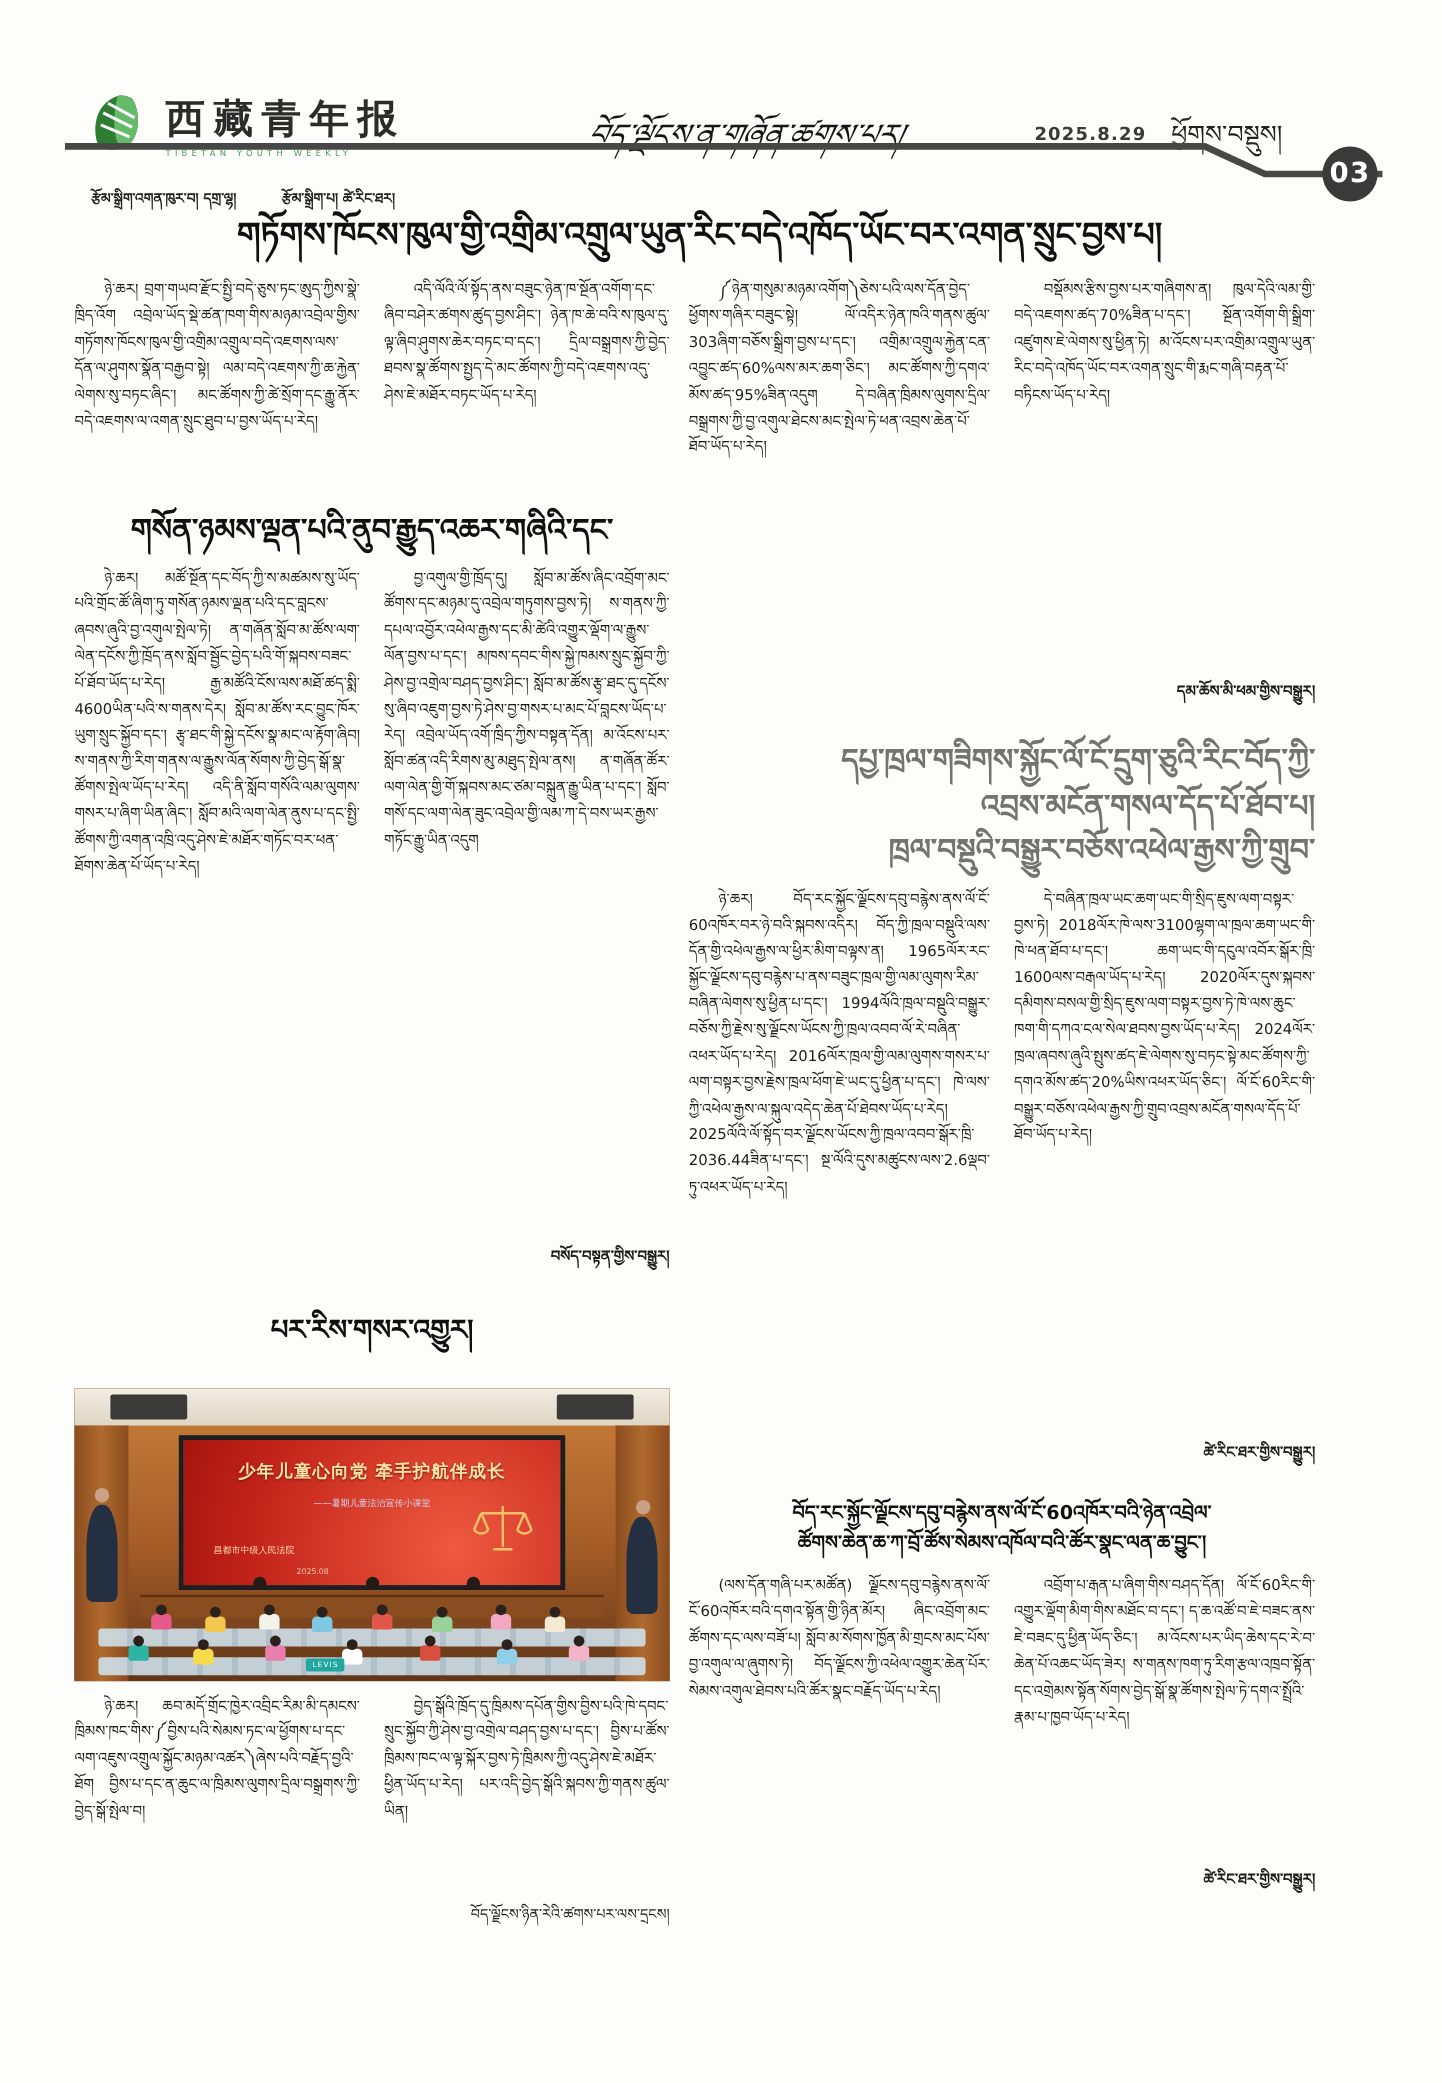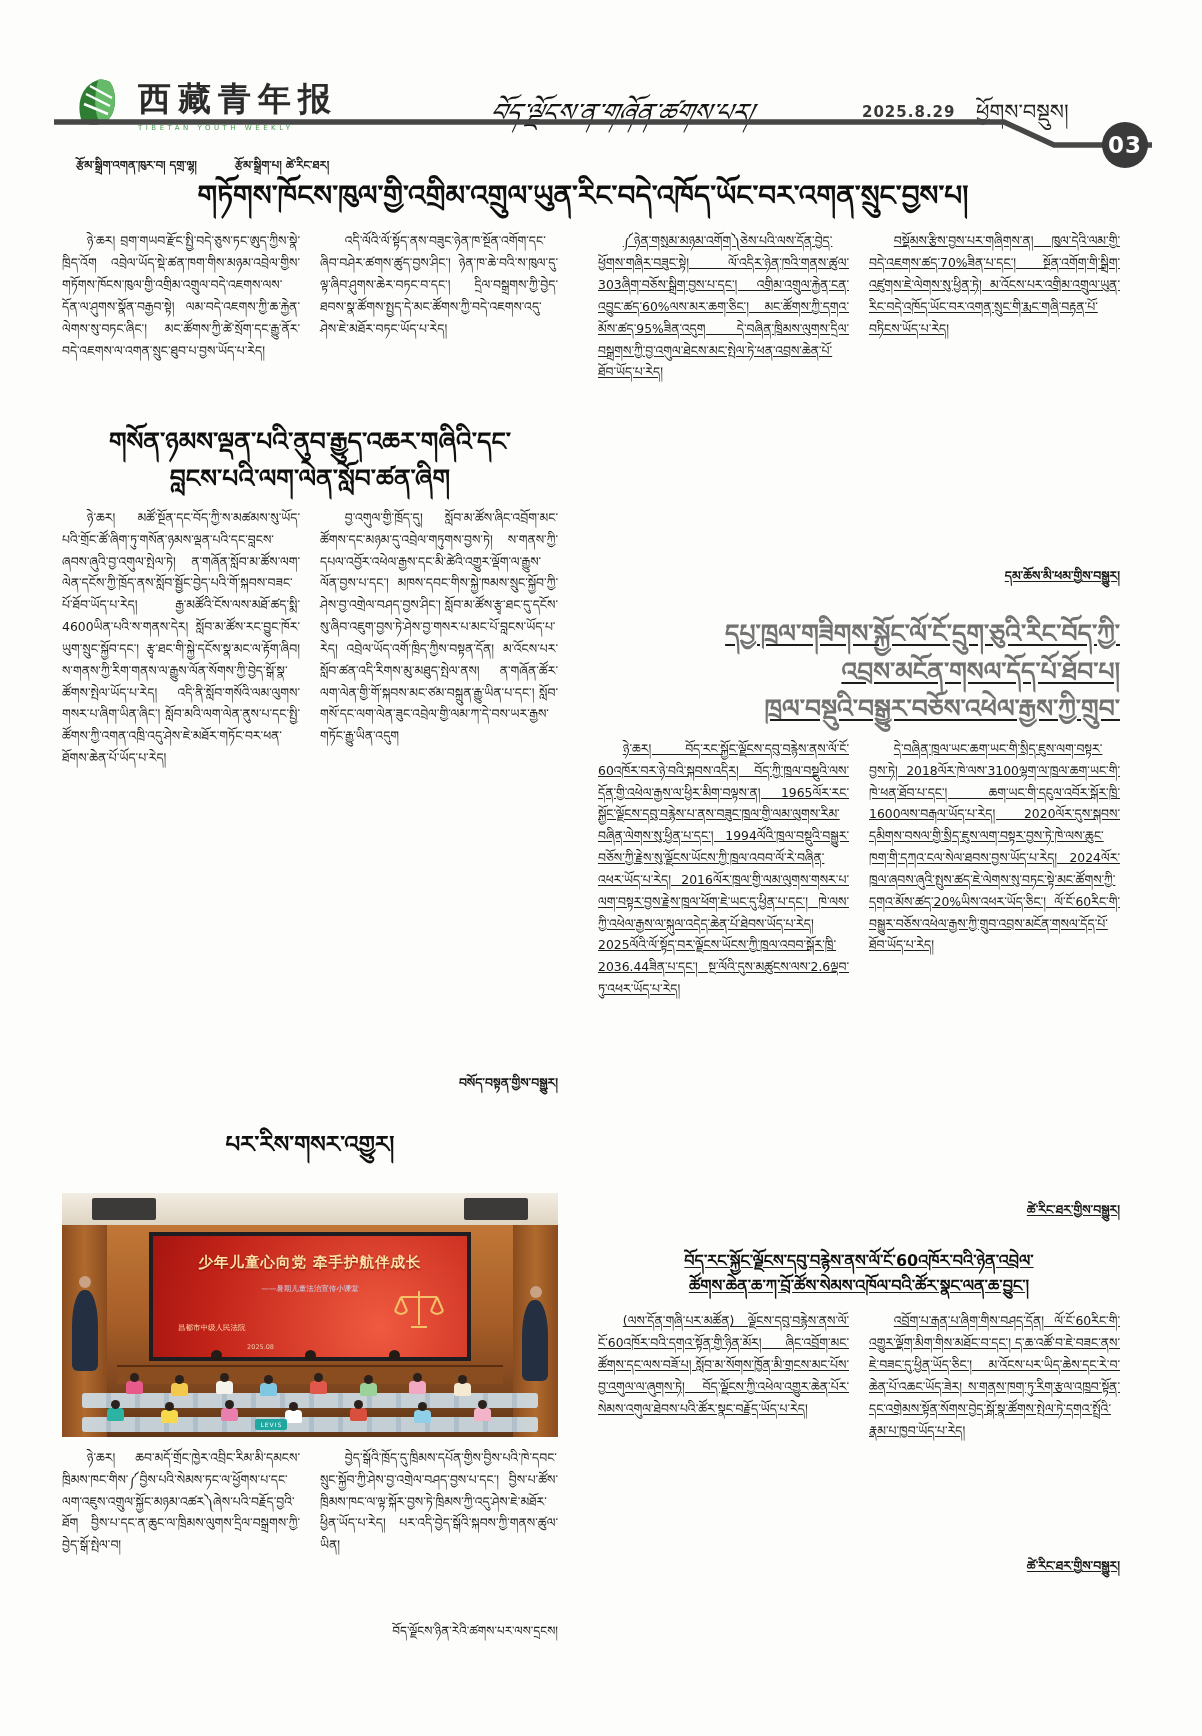--- a/index.html
+++ b/index.html
@@ -16,23 +16,23 @@
   .section-label{position:absolute;left:976px;top:88px;font-size:21px;color:#222;}
   .rule-svg{position:absolute;left:54px;top:115px;}
   .page-badge{position:absolute;left:1102px;top:122px;width:46px;height:46px;border-radius:50%;
               background:#3a3a3a;color:#fff;font-size:23px;font-weight:bold;
               display:flex;align-items:center;justify-content:center;letter-spacing:1px;}
   .credits{position:absolute;left:76px;top:152px;font-size:11.5px;color:#222;font-weight:bold;}
   .credits span{margin-right:34px;}
   
   .content{position:absolute;left:62px;top:178px;width:1042px;}
   .headline-a{text-align:center;font-size:28px;font-weight:bold;color:#101010;line-height:1.3;margin:0 0 16px 0;}
-  .halves{display:flex;gap:40px;}
+  .halves{display:flex;gap:16px;}
   .half-left{width:496px;flex:none;}
-  .half-right{width:522px;flex:none;text-decoration:underline;}
+  .half-right{width:522px;flex:none;}
   .cols2{column-count:2;column-gap:20px;text-align:justify;font-size:12.4px;line-height:1.76;color:#1b1b1b;overflow:hidden;}
   .cols2 p{margin:0 0 0 0;text-indent:2em;}
   .h-a-left{height:178px;}
   .h-b-body{height:556px;margin-top:10px;}
   .h-a-right{height:326px;}
   .h-c-body{height:452px;margin-top:10px;}
   .h-d-body{height:236px;margin-top:8px;}
   .caption-cols{height:168px;margin-top:10px;}
   .headline-b{text-align:center;font-size:25px;font-weight:bold;line-height:1.45;margin:16px 0 4px 0;color:#101010;}
   .headline-c{text-align:right;font-size:25px;font-weight:bold;line-height:1.5;margin:18px 0 4px 0;color:#737373;}
@@ -108,21 +108,20 @@
 
       <div class="half-left">
 
         <div class="cols2 h-a-left">
           <p>ཉེ་ཆར། བྲག་གཡབ་རྫོང་སྤྱི་བདེ་ཅུས་ཏང་ཨུད་ཀྱིས་སྣེ་ཁྲིད་འོག འབྲེལ་ཡོད་སྡེ་ཚན་ཁག་གིས་མཉམ་འབྲེལ་གྱིས་གཏོགས་ཁོངས་ཁུལ་གྱི་འགྲིམ་འགྲུལ་བདེ་འཇགས་ལས་དོན་ལ་ཤུགས་སྣོན་བརྒྱབ་སྟེ། ལམ་བདེ་འཇགས་ཀྱི་ཆ་རྐྱེན་ལེགས་སུ་བཏང་ཞིང་། མང་ཚོགས་ཀྱི་ཚེ་སྲོག་དང་རྒྱུ་ནོར་བདེ་འཇགས་ལ་འགན་སྲུང་ཐུབ་པ་བྱས་ཡོད་པ་རེད།</p>
           <p>འདི་ལོའི་ལོ་སྟོད་ནས་བཟུང་ཉེན་ཁ་སྔོན་འགོག་དང་ཞིབ་བཤེར་ཚགས་ཚུད་བྱས་ཤིང་། ཉེན་ཁ་ཆེ་བའི་ས་ཁུལ་དུ་ལྟ་ཞིབ་ཤུགས་ཆེར་བཏང་བ་དང་། དྲིལ་བསྒྲགས་ཀྱི་བྱེད་ཐབས་སྣ་ཚོགས་སྤྱད་དེ་མང་ཚོགས་ཀྱི་བདེ་འཇགས་འདུ་ཤེས་ཇེ་མཐོར་བཏང་ཡོད་པ་རེད།</p>
         </div>
 
         <div class="headline-b">
           <div>གསོན་ཉམས་ལྡན་པའི་ནུབ་རྒྱུད་འཆར་གཞིའི་དང་</div>
-          <div>བླངས་པའི་ལག་ལེན་སློབ་ཚན་ཞིག</div>
         </div>
 
         <div class="cols2 h-b-body">
           <p>ཉེ་ཆར། མཚོ་སྔོན་དང་བོད་ཀྱི་ས་མཚམས་སུ་ཡོད་པའི་གྲོང་ཚོ་ཞིག་ཏུ་གསོན་ཉམས་ལྡན་པའི་དང་བླངས་ཞབས་ཞུའི་བྱ་འགུལ་སྤེལ་ཏེ། ན་གཞོན་སློབ་མ་ཚོས་ལག་ལེན་དངོས་ཀྱི་ཁྲོད་ནས་སློབ་སྦྱོང་བྱེད་པའི་གོ་སྐབས་བཟང་པོ་ཐོབ་ཡོད་པ་རེད། རྒྱ་མཚོའི་ངོས་ལས་མཐོ་ཚད་སྨི་4600ཡིན་པའི་ས་གནས་དེར། སློབ་མ་ཚོས་རང་བྱུང་ཁོར་ཡུག་སྲུང་སྐྱོབ་དང་། རྩྭ་ཐང་གི་སྐྱེ་དངོས་སྣ་མང་ལ་རྟོག་ཞིབ། ས་གནས་ཀྱི་རིག་གནས་ལ་རྒྱུས་ལོན་སོགས་ཀྱི་བྱེད་སྒོ་སྣ་ཚོགས་སྤེལ་ཡོད་པ་རེད། འདི་ནི་སློབ་གསོའི་ལམ་ལུགས་གསར་པ་ཞིག་ཡིན་ཞིང་། སློབ་མའི་ལག་ལེན་ནུས་པ་དང་སྤྱི་ཚོགས་ཀྱི་འགན་འཁྲི་འདུ་ཤེས་ཇེ་མཐོར་གཏོང་བར་ཕན་ཐོགས་ཆེན་པོ་ཡོད་པ་རེད།</p>
           <p>བྱ་འགུལ་གྱི་ཁྲོད་དུ། སློབ་མ་ཚོས་ཞིང་འབྲོག་མང་ཚོགས་དང་མཉམ་དུ་འབྲེལ་གཏུགས་བྱས་ཏེ། ས་གནས་ཀྱི་དཔལ་འབྱོར་འཕེལ་རྒྱས་དང་མི་ཚེའི་འགྱུར་ལྡོག་ལ་རྒྱུས་ལོན་བྱས་པ་དང་། མཁས་དབང་གིས་སྐྱེ་ཁམས་སྲུང་སྐྱོབ་ཀྱི་ཤེས་བྱ་འགྲེལ་བཤད་བྱས་ཤིང་། སློབ་མ་ཚོས་རྩྭ་ཐང་དུ་དངོས་སུ་ཞིབ་འཇུག་བྱས་ཏེ་ཤེས་བྱ་གསར་པ་མང་པོ་བླངས་ཡོད་པ་རེད། འབྲེལ་ཡོད་འགོ་ཁྲིད་ཀྱིས་བསྟན་དོན། མ་འོངས་པར་སློབ་ཚན་འདི་རིགས་མུ་མཐུད་སྤེལ་ནས། ན་གཞོན་ཚོར་ལག་ལེན་གྱི་གོ་སྐབས་མང་ཙམ་བསྐྲུན་རྒྱུ་ཡིན་པ་དང་། སློབ་གསོ་དང་ལག་ལེན་ཟུང་འབྲེལ་གྱི་ལམ་ཀ་དེ་བས་ཡར་རྒྱས་གཏོང་རྒྱུ་ཡིན་འདུག</p>
         </div>
         <div class="byline">བསོད་བསྟན་གྱིས་བསྒྱུར།</div>
 
         <div class="photo-sec-title">པར་རིས་གསར་འགྱུར།</div>
 

